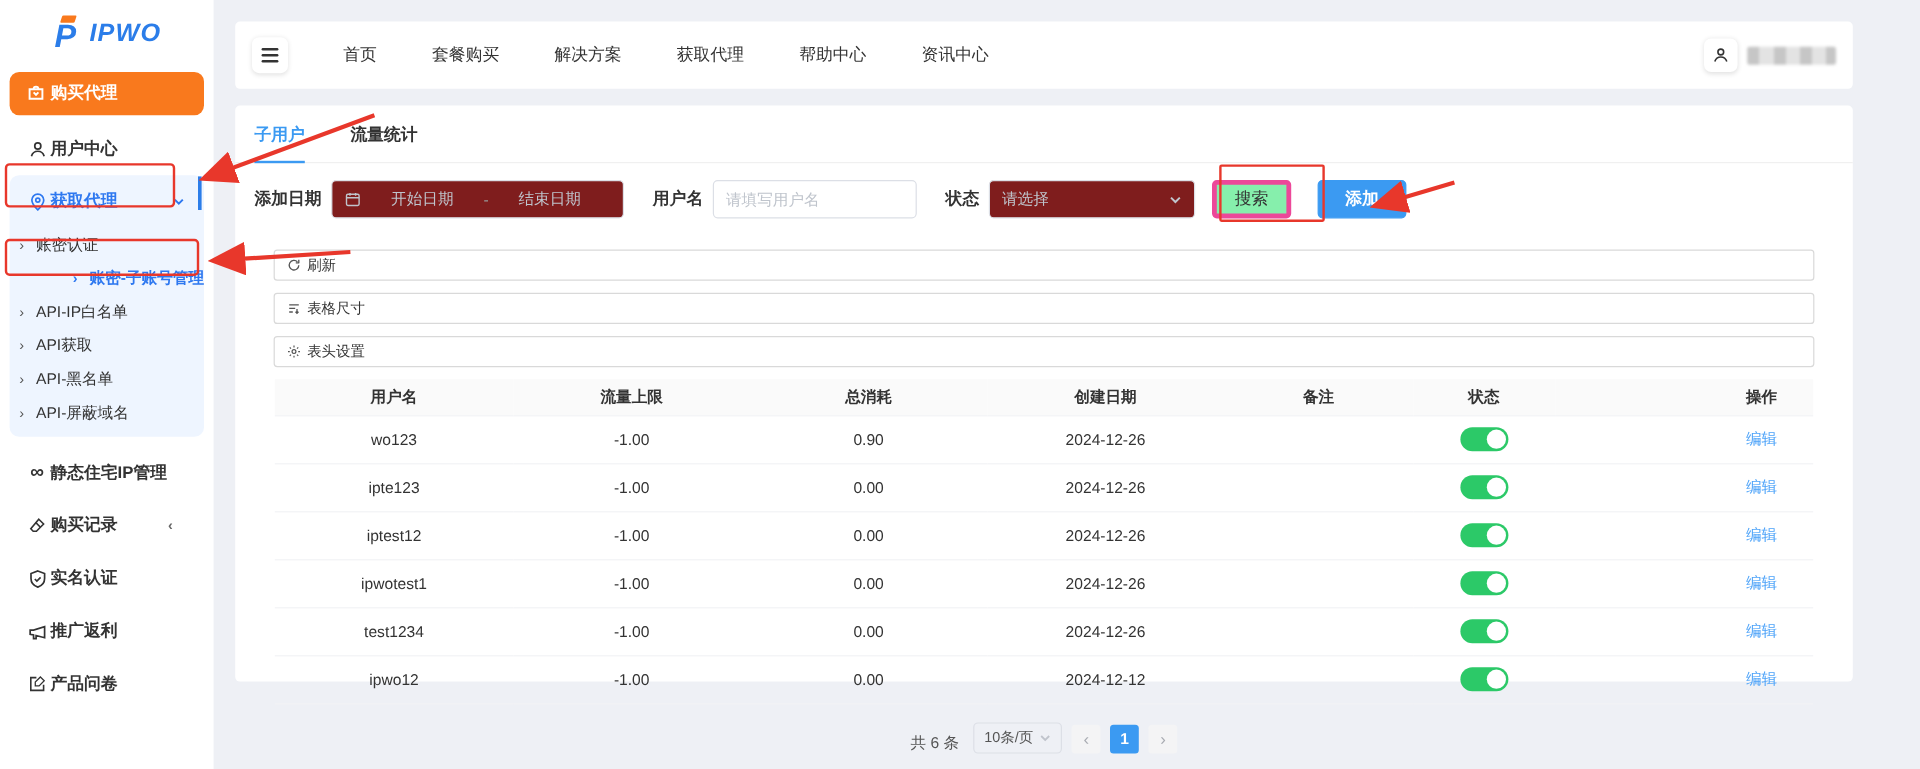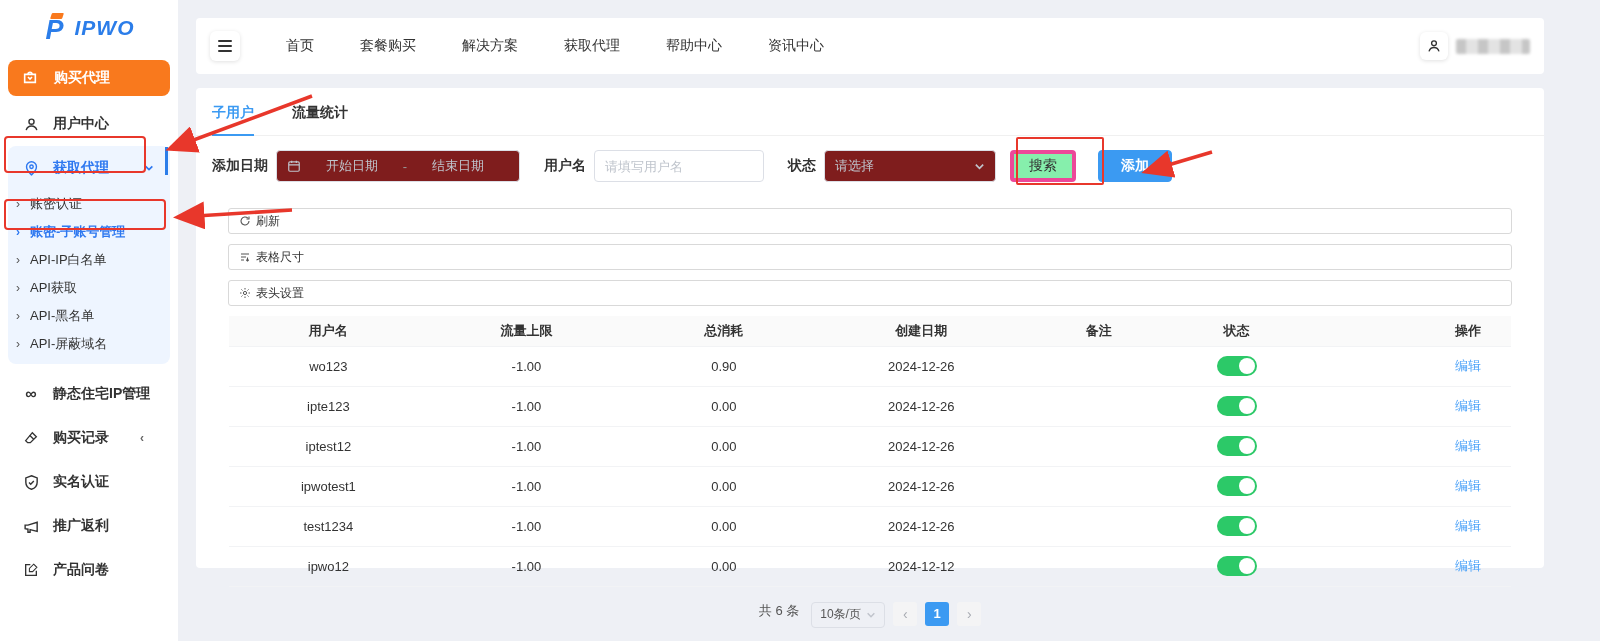--- a/index.html
+++ b/index.html
@@ -6,29 +6,29 @@
   html,body { width:1600px; height:641px; }
   body { font-family:"Liberation Sans","DejaVu Sans",sans-serif; background:#eef0f5; position:relative; overflow:hidden; color:#333; }
 
   
   .sidebar { position:absolute; left:0; top:0; width:178px; height:641px; background:#fff; z-index:2; }
   .logo { height:56px; display:flex; align-items:center; justify-content:center; gap:5px; }
   .logo-p { position:relative; width:26px; height:30px; }
   .logo-p .pbody { position:absolute; left:2px; top:4px; font-size:27px; font-weight:bold; font-style:italic; color:#2b7de9; line-height:1; }
   .logo-p .pflag { position:absolute; left:7px; top:0; width:12px; height:6px; background:#f9791d; border-radius:1px; transform:skewX(-18deg); }
   .logo-text { font-size:21px; font-weight:bold; font-style:italic; color:#2b7de9; letter-spacing:1px; }
-  .side-btn { margin:4px 8px 6px; height:36px; background:#f9791d; border-radius:8px; display:flex; align-items:center; gap:16px; padding:0 14px; color:#fff; font-size:14px; font-weight:600; cursor:pointer; border:none; width:162px; }
-  .side-item { height:44px; display:flex; align-items:center; gap:13px; padding:0 0 0 22px; font-size:14px; font-weight:600; color:#333; cursor:pointer; position:relative; }
+  .side-btn { margin:4px 8px 6px; height:36px; background:#f9791d; border-radius:8px; display:flex; align-items:center; gap:4px; padding:0 14px; color:#fff; font-size:14px; font-weight:600; cursor:pointer; border:none; width:162px; }
+  .side-item { height:44px; display:flex; align-items:center; gap:2px; padding:0 0 0 22px; font-size:14px; font-weight:600; color:#333; cursor:pointer; position:relative; }
   .side-item .ic { width:18px; height:18px; display:flex; align-items:center; justify-content:center; color:#333; flex:0 0 18px; }
   .side-group { margin:0 8px; background:#eef5ff; border-radius:8px; padding-bottom:6px; }
   .side-group .side-item { padding-left:14px; color:#2e78f0; }
   .side-group .side-item .ic { color:#2e78f0; }
   .sub-item { height:28px; display:flex; align-items:center; gap:10px; padding-left:8px; font-size:13px; color:#333; cursor:pointer; }
   .sub-item::before { content:"›"; color:#555; font-size:12px; }
-  .sub-item.active { color:#2e78f0; font-weight:700; }
+  .sub-item.active { color:#2e78f0; font-weight:700;justify-content:flex-end; }
   .sub-item.active::before { color:#2e78f0; }
   .chev { width:10px; height:10px; }
   .side-item .right-ch { position:absolute; right:16px; color:#2e78f0; }
   .side-item .right-ch-dark { position:absolute; right:34px; color:#666; font-size:12px; }
   .active-indicator { position:absolute; left:165px; top:147px; width:3px; height:28px; background:#2b7de9; z-index:3; }
 
   
   .header-card { position:absolute; left:196px; top:18px; width:1348px; height:56px; background:#fff; border-radius:4px; display:flex; align-items:center; z-index:1; }
   .hamburger { width:30px; height:30px; margin-left:14px; border-radius:6px; box-shadow:0 1px 4px rgba(0,0,0,.12); display:flex; flex-direction:column; justify-content:center; gap:3px; align-items:center; cursor:pointer; background:#fff; border:none; }
   .hamburger i { display:block; width:14px; height:2px; background:#333; border-radius:1px; }
@@ -63,21 +63,21 @@
 
   table { width:1282px; margin:10px 33px 0; border-collapse:collapse; }
   thead th { background:#fafafa; height:30px; font-size:13px; font-weight:700; color:#333; text-align:center; }
   tbody td { height:40px; font-size:13px; color:#333; text-align:center; border-bottom:1px solid #f2f3f5; }
   tbody tr:first-child td { border-top:1px solid #f2f3f5; }
   th.col-op, td.col-op { text-align:right; padding-right:30px; }
   .edit-link { color:#4da3f9; cursor:pointer; font-size:13px; text-decoration:none; }
   .toggle { width:40px; height:20px; border-radius:10px; background:#2cc968; position:relative; display:inline-block; cursor:pointer; vertical-align:middle; }
   .toggle::after { content:""; position:absolute; right:2px; top:2px; width:16px; height:16px; border-radius:50%; background:#fff; }
 
-  .pagination { display:flex; justify-content:center; align-items:flex-start; gap:8px; margin-top:15px; }
+  .pagination { display:flex; justify-content:center; align-items:flex-end; gap:8px; margin-top:15px; }
   .pg-total { font-size:13px; color:#555; margin-right:4px; }
   .pg-size { width:74px; height:26px; border:1px solid #dcdfe6; border-radius:4px; display:flex; align-items:center; justify-content:space-between; padding:0 8px; font-size:12px; color:#555; cursor:pointer; }
   .pg-btn { width:24px; height:24px; border-radius:3px; background:#f4f4f5; border:none; color:#a8abb2; font-size:14px; cursor:pointer; display:flex; align-items:center; justify-content:center; }
   .pg-cur { width:24px; height:24px; border-radius:3px; background:#3b9af2; color:#fff; font-size:13px; font-weight:600; display:flex; align-items:center; justify-content:center; cursor:pointer; }
 
   
   .anno-box { position:absolute; border:2px solid #e8372b; border-radius:4px; z-index:10; pointer-events:none; }
   #anno-get-proxy { left:4px; top:136px; width:142px; height:37px; }
   #anno-sub-account { left:4px; top:199px; width:162px; height:31px; }
   #anno-add { left:1016px; top:137px; width:88px; height:48px; border-radius:2px; }

